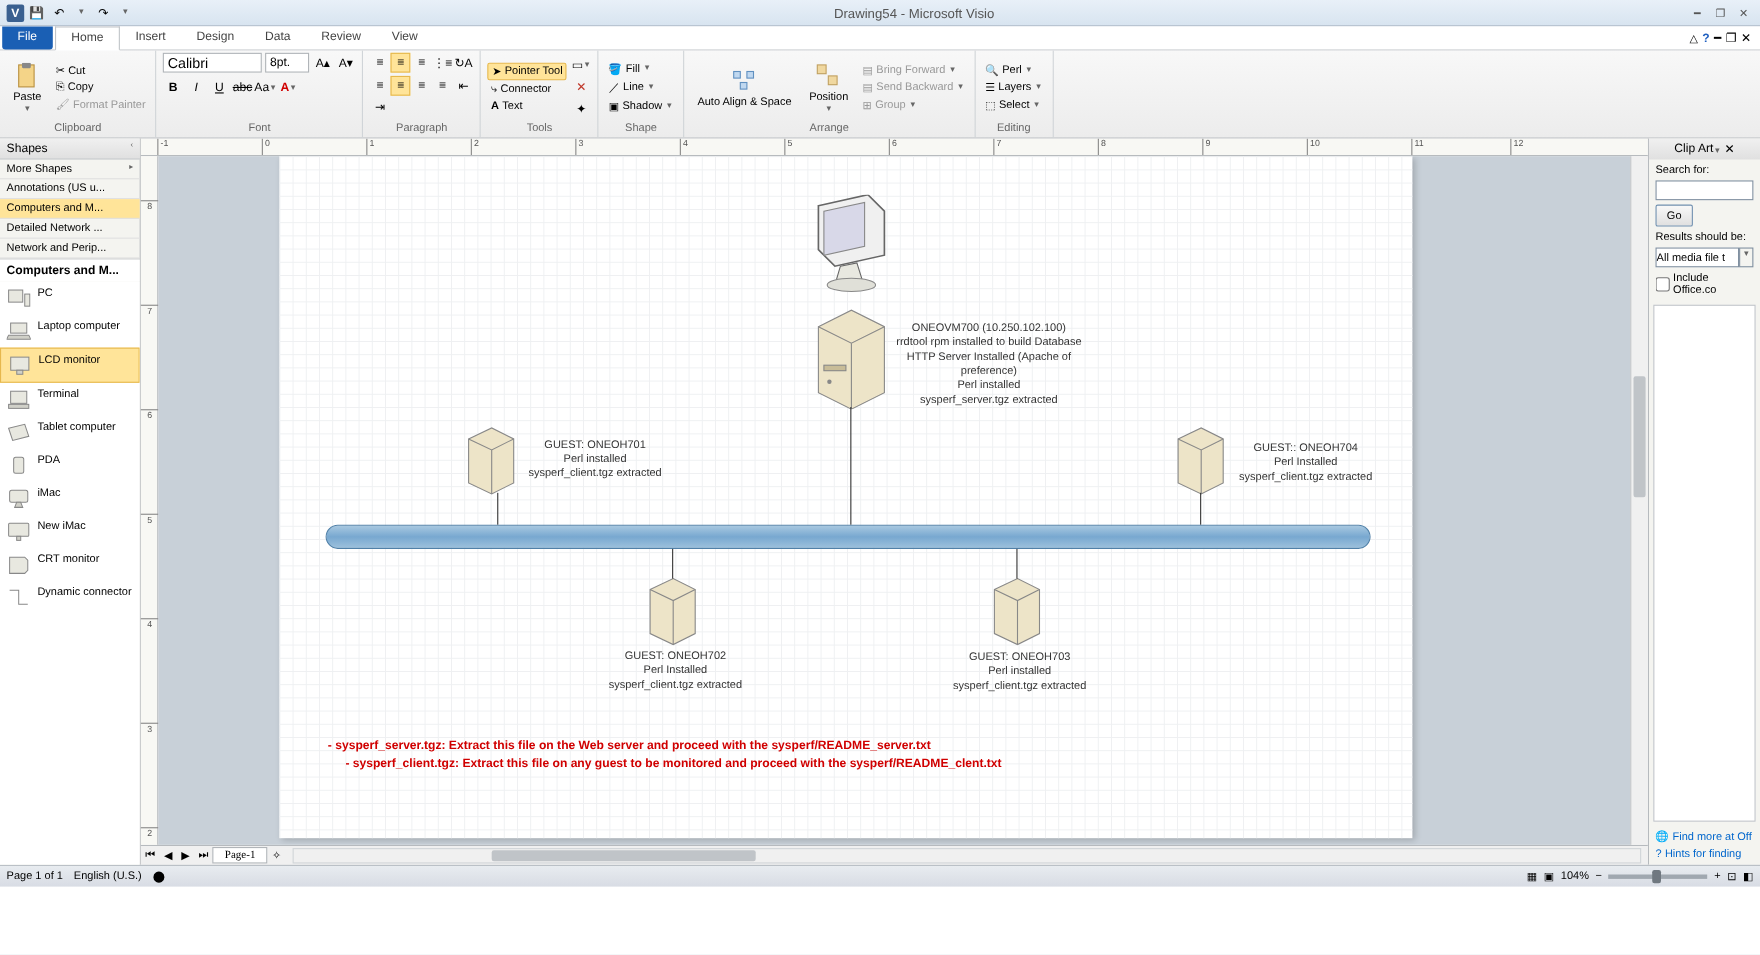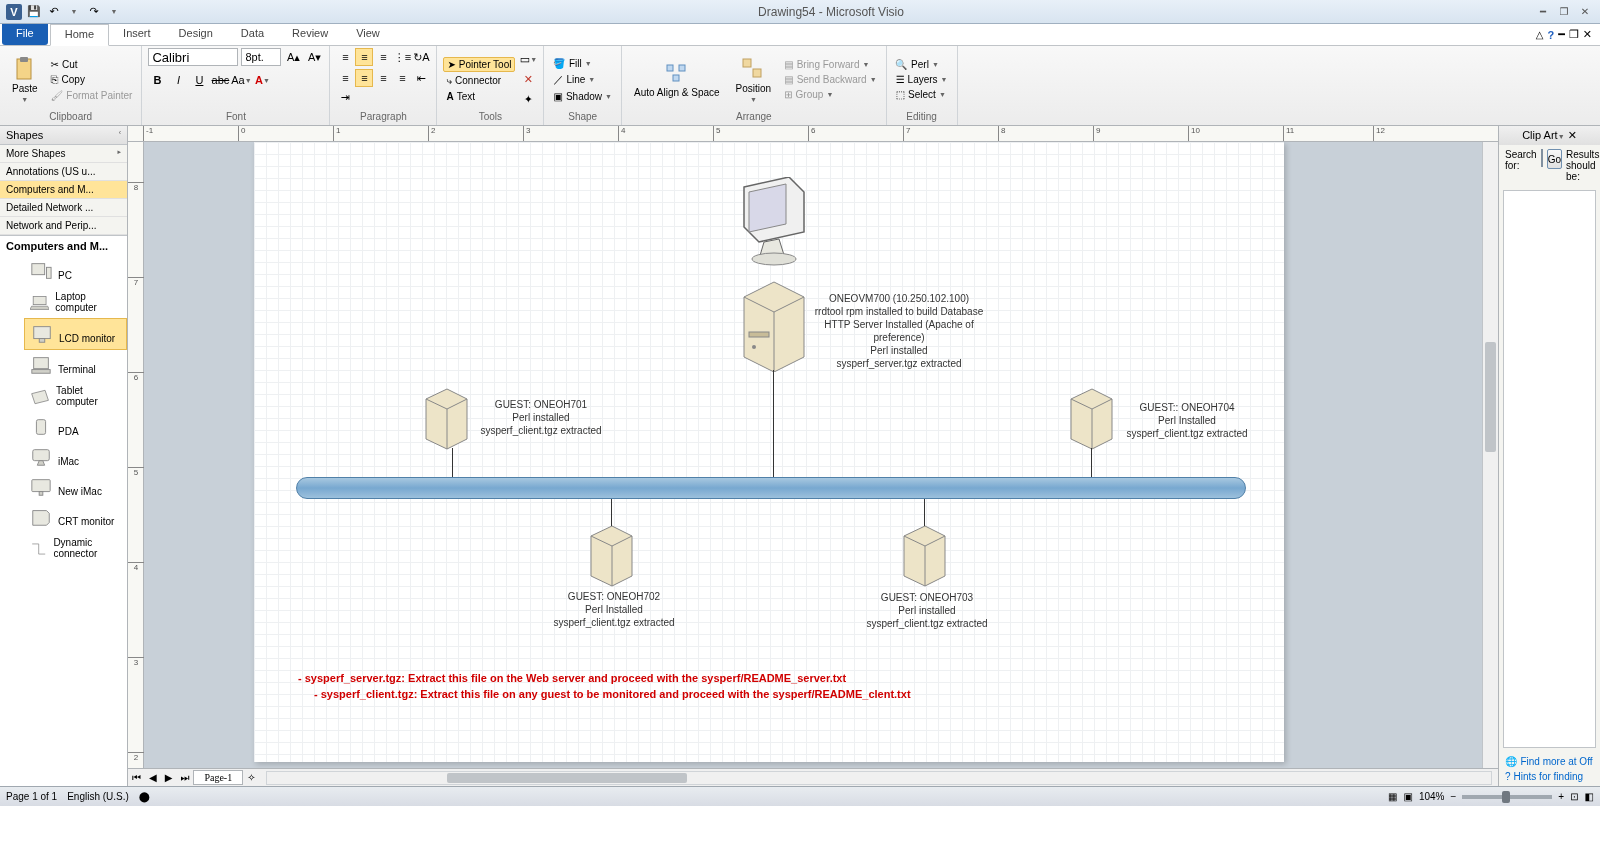--- a/index.html
+++ b/index.html
@@ -42,21 +42,21 @@
 .main { display: flex; height: 660px; }
 
 
 .shapes-panel { width: 128px; background: #f4f4f0; border-right: 1px solid #b0b4b8; display: flex; flex-direction: column; }
 .shapes-header { background: linear-gradient(#f0f0f0, #e0e0e0); padding: 3px 6px; font-size: 11px; border-bottom: 1px solid #c0c4c8; display: flex; justify-content: space-between; }
 .stencil-list { border-bottom: 1px solid #c0c4c8; }
 .stencil-item { padding: 3px 6px; font-size: 10px; border-bottom: 1px solid #e0e0e0; display: flex; justify-content: space-between; cursor: pointer; white-space: nowrap; overflow: hidden; }
 .stencil-item.active { background: #ffe499; }
 .stencil-title { padding: 4px 6px; font-size: 11px; font-weight: bold; background: #fff; }
 .shape-list { flex: 1; overflow-y: auto; background: #fff; }
-.shape-item { display: flex; align-items: flex-end; gap: 6px; padding: 5px 6px; font-size: 10px; cursor: pointer; margin-left: 24px; }
+.shape-item { display: flex; align-items: flex-start; gap: 6px; padding: 5px 6px; font-size: 10px; cursor: pointer; }
 .shape-item.selected { background: #ffe499; border: 1px solid #e6b84d; }
 .shape-ico { width: 22px; height: 20px; }
 
 
 .canvas-area { flex: 1; position: relative; display: flex; flex-direction: column; }
 .ruler-h { height: 16px; background: #f8f8f4; border-bottom: 1px solid #b0b4b8; position: relative; overflow: hidden; font-size: 8px; }
 .ruler-tick { position: absolute; top: 0; height: 16px; border-left: 1px solid #888; padding-left: 2px; color: #555; }
 .canvas-body { flex: 1; display: flex; }
 .ruler-v { width: 16px; background: #f8f8f4; border-right: 1px solid #b0b4b8; position: relative; font-size: 8px; }
 .ruler-vtick { position: absolute; left: 0; width: 16px; border-top: 1px solid #888; text-align: center; color: #555; }
@@ -78,21 +78,21 @@
 
 .page-tabs { height: 18px; background: #f0f0f0; border-top: 1px solid #b0b4b8; display: flex; align-items: center; font-size: 10px; }
 .pt-nav { padding: 0 4px; cursor: pointer; }
 .pt-tab { background: #fff; border: 1px solid #b0b4b8; padding: 1px 10px; font-family: Liberation Serif, serif; }
 .hscroll { flex: 1; height: 14px; background: #f0f0f0; margin: 0 6px; position: relative; border: 1px solid #d0d4d8; }
 .hscroll-thumb { position: absolute; left: 180px; top: 1px; width: 240px; height: 10px; background: #c0c4c8; border-radius: 2px; }
 
 
 .clipart-panel { width: 102px; background: #f4f4f0; border-left: 1px solid #b0b4b8; display: flex; flex-direction: column; font-size: 10px; }
 .ca-header { background: linear-gradient(#f0f0f0, #e0e0e0); padding: 3px 6px; display: flex; justify-content: center; font-size: 11px; }
-.ca-body { padding: 4px 6px; display: flex; flex-direction: row; gap: 4px; }
+.ca-body { padding: 4px 6px; display: flex; flex-direction: column; gap: 4px; }
 .ca-input { width: 100%; height: 18px; border: 1px solid #8090a0; }
 .ca-go { width: 34px; height: 20px; background: linear-gradient(#f8f8f8, #e0e0e0); border: 1px solid #7090b0; border-radius: 2px; font-size: 10px; }
 .ca-select { width: 100%; height: 18px; border: 1px solid #8090a0; background: #fff; font-size: 10px; }
 .ca-check { display: flex; align-items: center; gap: 3px; }
 .ca-results { flex: 1; background: #fff; border: 1px solid #c0c4c8; margin: 4px; }
 .ca-footer { padding: 4px 6px; display: flex; flex-direction: column; gap: 4px; }
 .ca-link { color: #0066cc; display: flex; align-items: center; gap: 3px; cursor: pointer; }
 
 
 .statusbar { height: 20px; background: linear-gradient(#e8ecf0, #d8dce4); border-top: 1px solid #a0a8b0; display: flex; align-items: center; font-size: 10px; padding: 0 6px; gap: 10px; }

